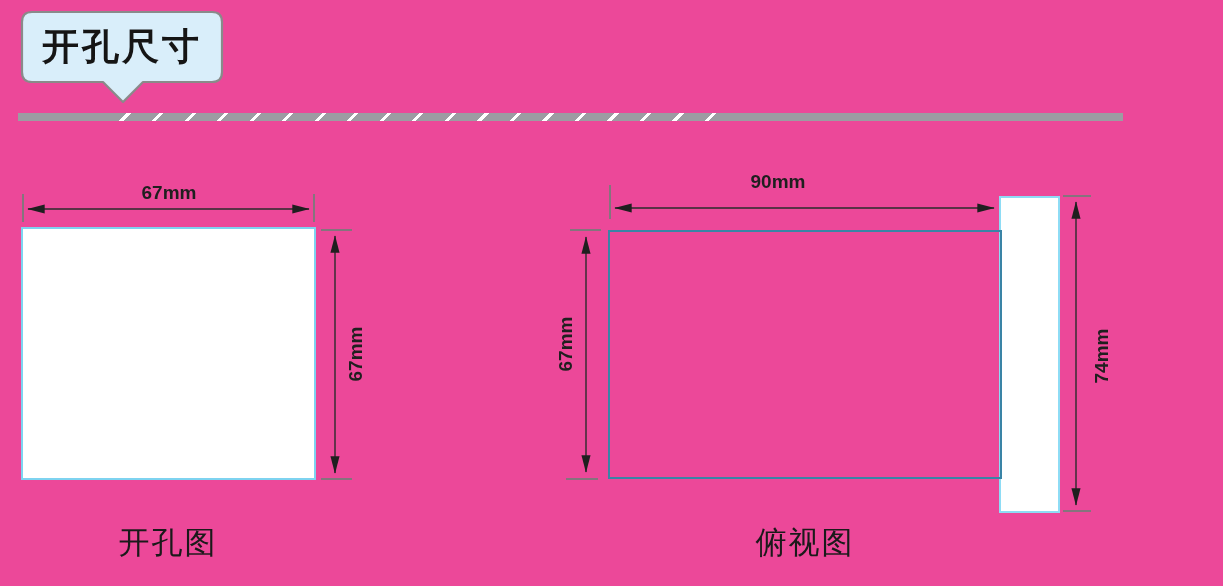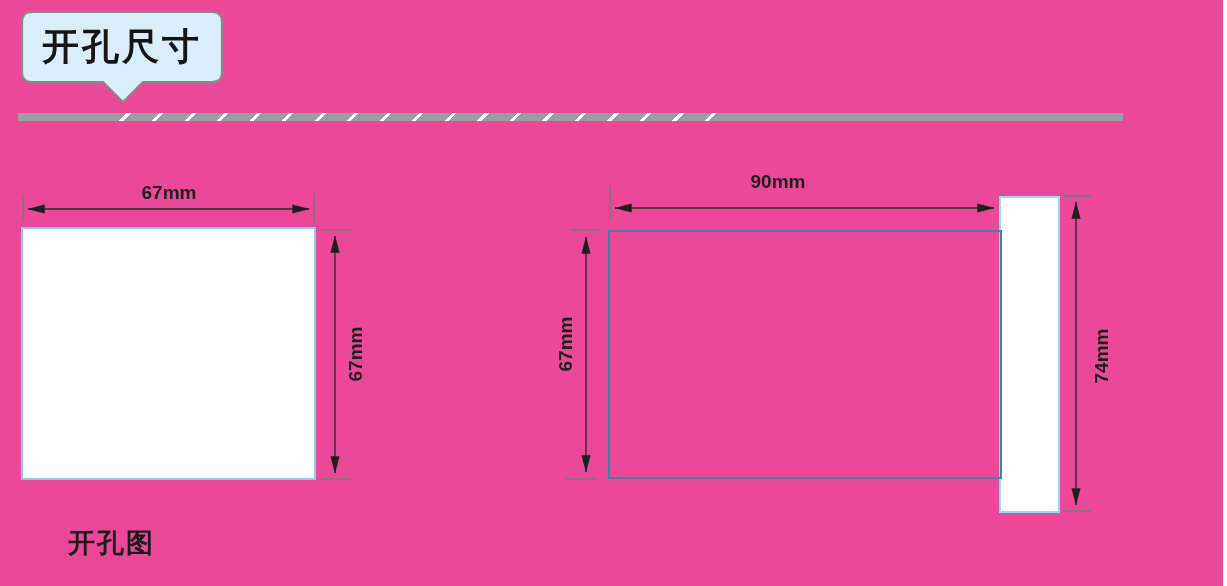--- a/index.html
+++ b/index.html
@@ -23,22 +23,22 @@
   }
   .divider .solid-r{width:386px;height:8px;background:#9c9ca2;}
   
   #drawing{position:absolute;left:0;top:140px;width:1227px;height:446px;}
   .dim-text{
     position:absolute;width:100px;height:20px;line-height:20px;text-align:center;
     font-size:19px;font-weight:600;color:#1f1f1f;white-space:nowrap;
   }
   .dim-text.vert{transform:rotate(-90deg);}
   .fig-label{
-    position:absolute;width:200px;height:34px;line-height:34px;
-    font-size:27px;font-weight:700;color:#1a1a1a;letter-spacing:2px;
+    position:absolute;width:200px;height:34px;line-height:34px;text-align:center;
+    font-size:31px;font-weight:400;color:#1a1a1a;letter-spacing:2px;
   }
 </style>
 </head>
 <body>
 
 <div id="page">
 
   <svg id="badge-svg" viewBox="0 0 210 96" xmlns="http://www.w3.org/2000/svg">
     <path d="M14,2 L194,2 Q204,2 204,12 L204,62 Q204,72 194,72 L125,72 L105,92 L85,72 L14,72 Q4,72 4,62 L4,12 Q4,2 14,2 Z" fill="#d9eefa" stroke="#8a8a8a" stroke-width="2.2" stroke-linejoin="round"></path>
   </svg>
@@ -85,14 +85,15 @@
     </g>
   </svg>
 
   <div class="dim-text" style="left:119px;top:183px;">67mm</div>
   <div class="dim-text vert" style="left:306px;top:344px;">67mm</div>
   <div class="dim-text" style="left:728px;top:172px;">90mm</div>
   <div class="dim-text vert" style="left:516px;top:334px;">67mm</div>
   <div class="dim-text vert" style="left:1052px;top:346px;">74mm</div>
 
   <div class="fig-label" style="left:68px;top:526px;">开孔图</div>
+  <div class="fig-label" style="left:705px;top:526px;">俯视图</div>
 
 </div>
 
 </body></html>

